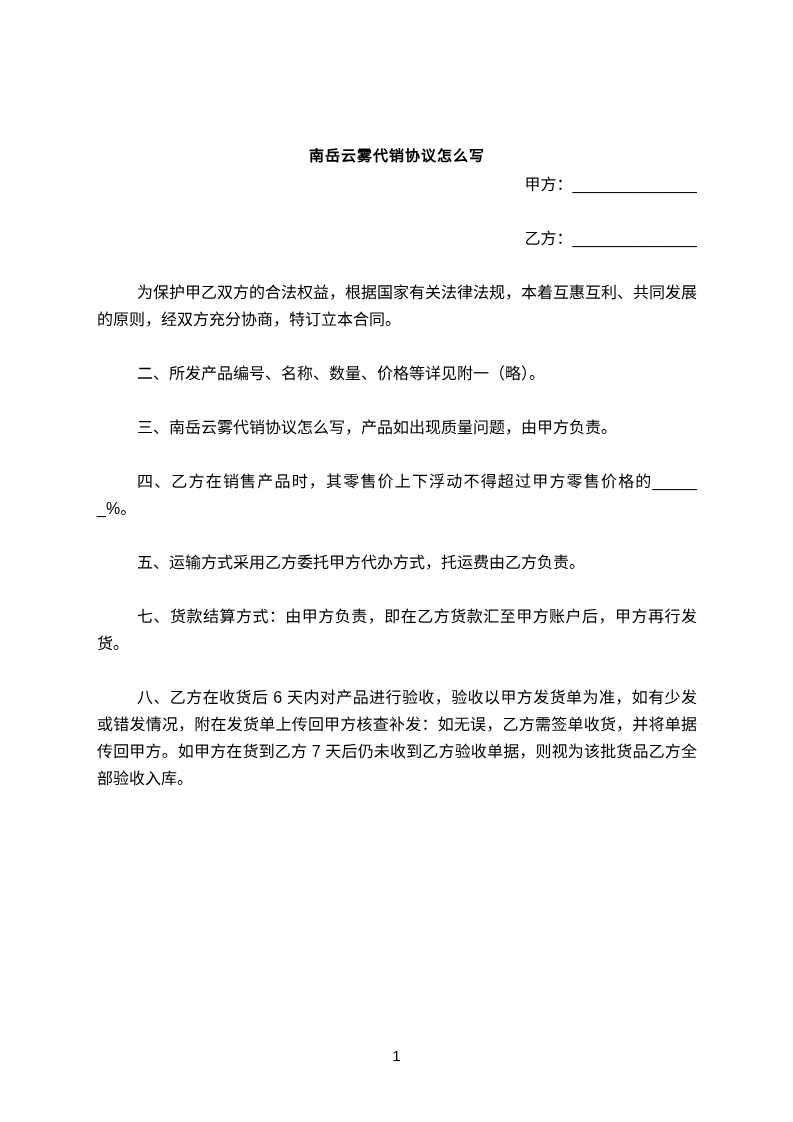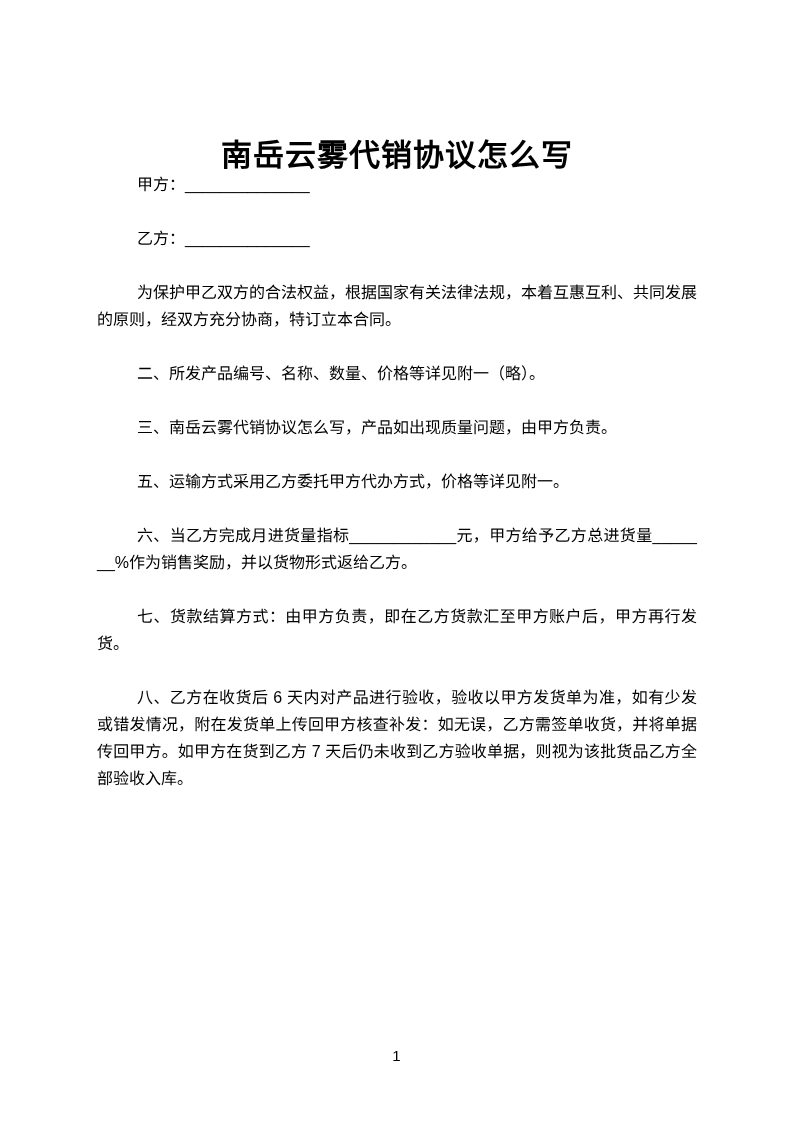--- a/index.html
+++ b/index.html
@@ -20,36 +20,36 @@
   }
   .content {
     position: absolute;
     top: 0;
     left: 97px;
     width: 600px;
   }
   .doc-title {
     margin: 140px 0 0 0;
     text-align: center;
-    font-size: 31px;
+    font-size: 15px;
     font-weight: 700;
     line-height: 31px;
     letter-spacing: 1px;
   }
   p.doc-par {
     margin: 0 0 27px 0;
     font-size: 16px;
     font-weight: 500;
     line-height: 27px;
     text-align: justify;
     text-indent: 40px;
     word-break: break-all;
   }
   p.party-line {
-    text-align: left;
+    text-align: right;
   }
   .party-a {
     margin-top: 122px;
   }
   .page-number {
     position: absolute;
     top: 1046px;
     left: 0;
     width: 793px;
     text-align: center;
@@ -69,24 +69,24 @@
 
     <p class="doc-par party-line">乙方：______________</p>
 
     <p class="doc-par">为保护甲乙双方的合法权益，根据国家有关法律法规，本着互惠互利、共同发展的原则，经双方充分协商，特订立本合同。</p>
 
 
     <p class="doc-par">二、所发产品编号、名称、数量、价格等详见附一（略）。</p>
 
     <p class="doc-par">三、南岳云雾代销协议怎么写，产品如出现质量问题，由甲方负责。</p>
 
+    <p class="doc-par">四、乙方在销售产品时，其零售价上下浮动不得超过甲方零售价格的______%。</p>
 
-    <p class="doc-par">五、运输方式采用乙方委托甲方代办方式，价格等详见附一。</p>
+    <p class="doc-par">五、运输方式采用乙方委托甲方代办方式，托运费由乙方负责。</p>
 
-    <p class="doc-par">六、当乙方完成月进货量指标____________元，甲方给予乙方总进货量_______%作为销售奖励，并以货物形式返给乙方。</p>
 
     <p class="doc-par">七、货款结算方式：由甲方负责，即在乙方货款汇至甲方账户后，甲方再行发货。</p>
 
     <p class="doc-par">八、乙方在收货后 6 天内对产品进行验收，验收以甲方发货单为准，如有少发或错发情况，附在发货单上传回甲方核查补发：如无误，乙方需签单收货，并将单据传回甲方。如甲方在货到乙方 7 天后仍未收到乙方验收单据，则视为该批货品乙方全部验收入库。</p>
 
   </div>
 
   <div class="page-number">1</div>
 </div>
 

